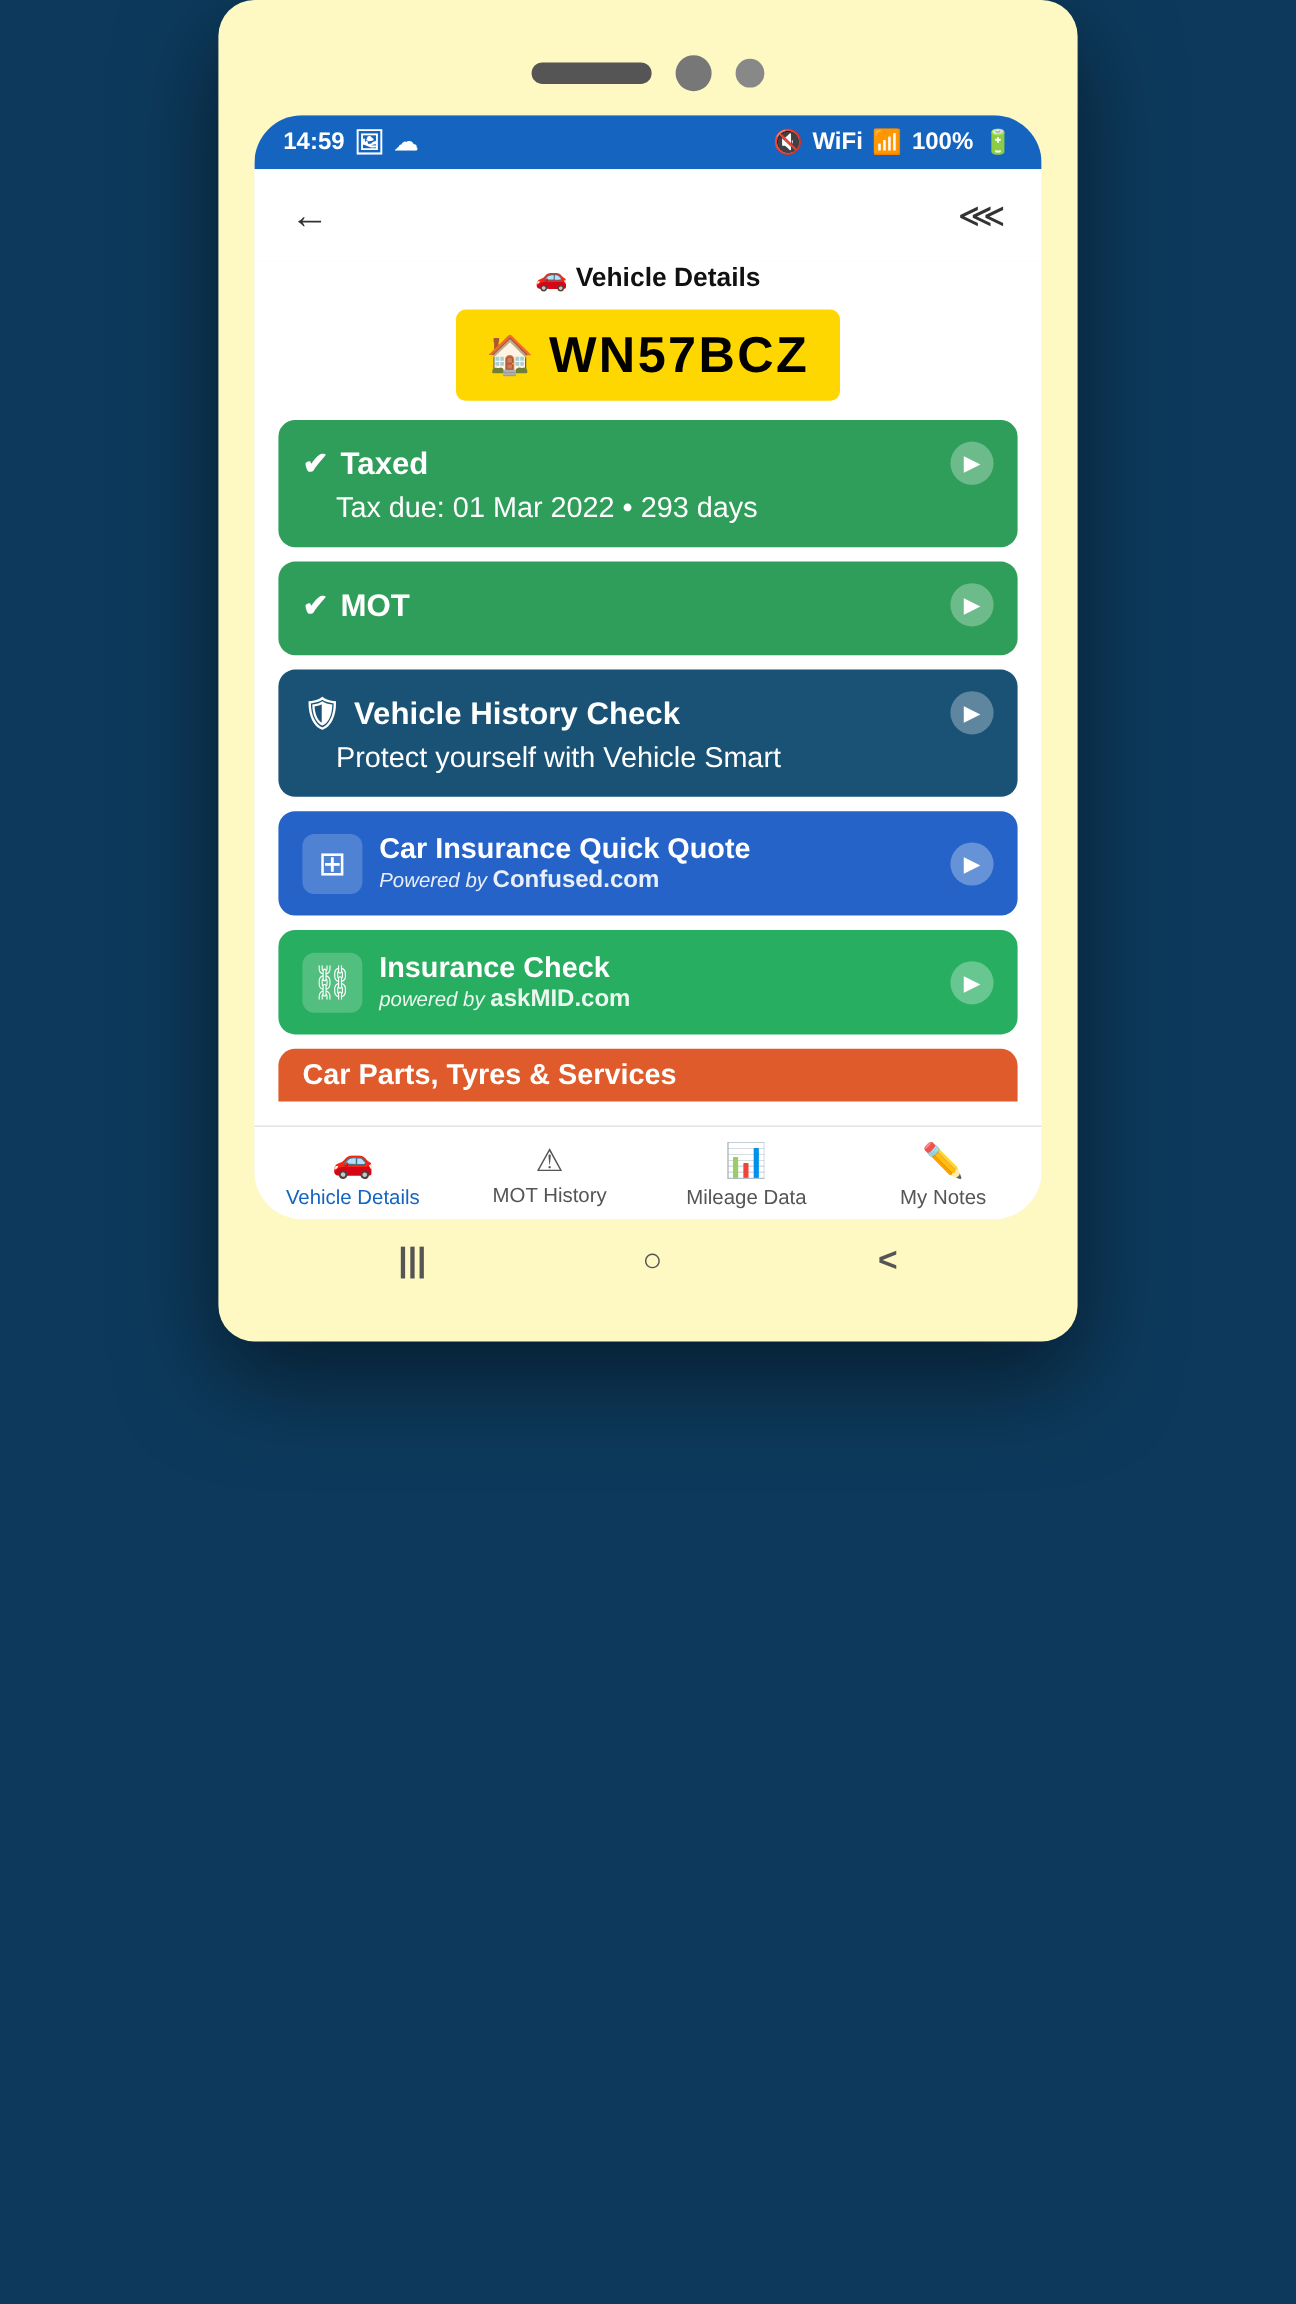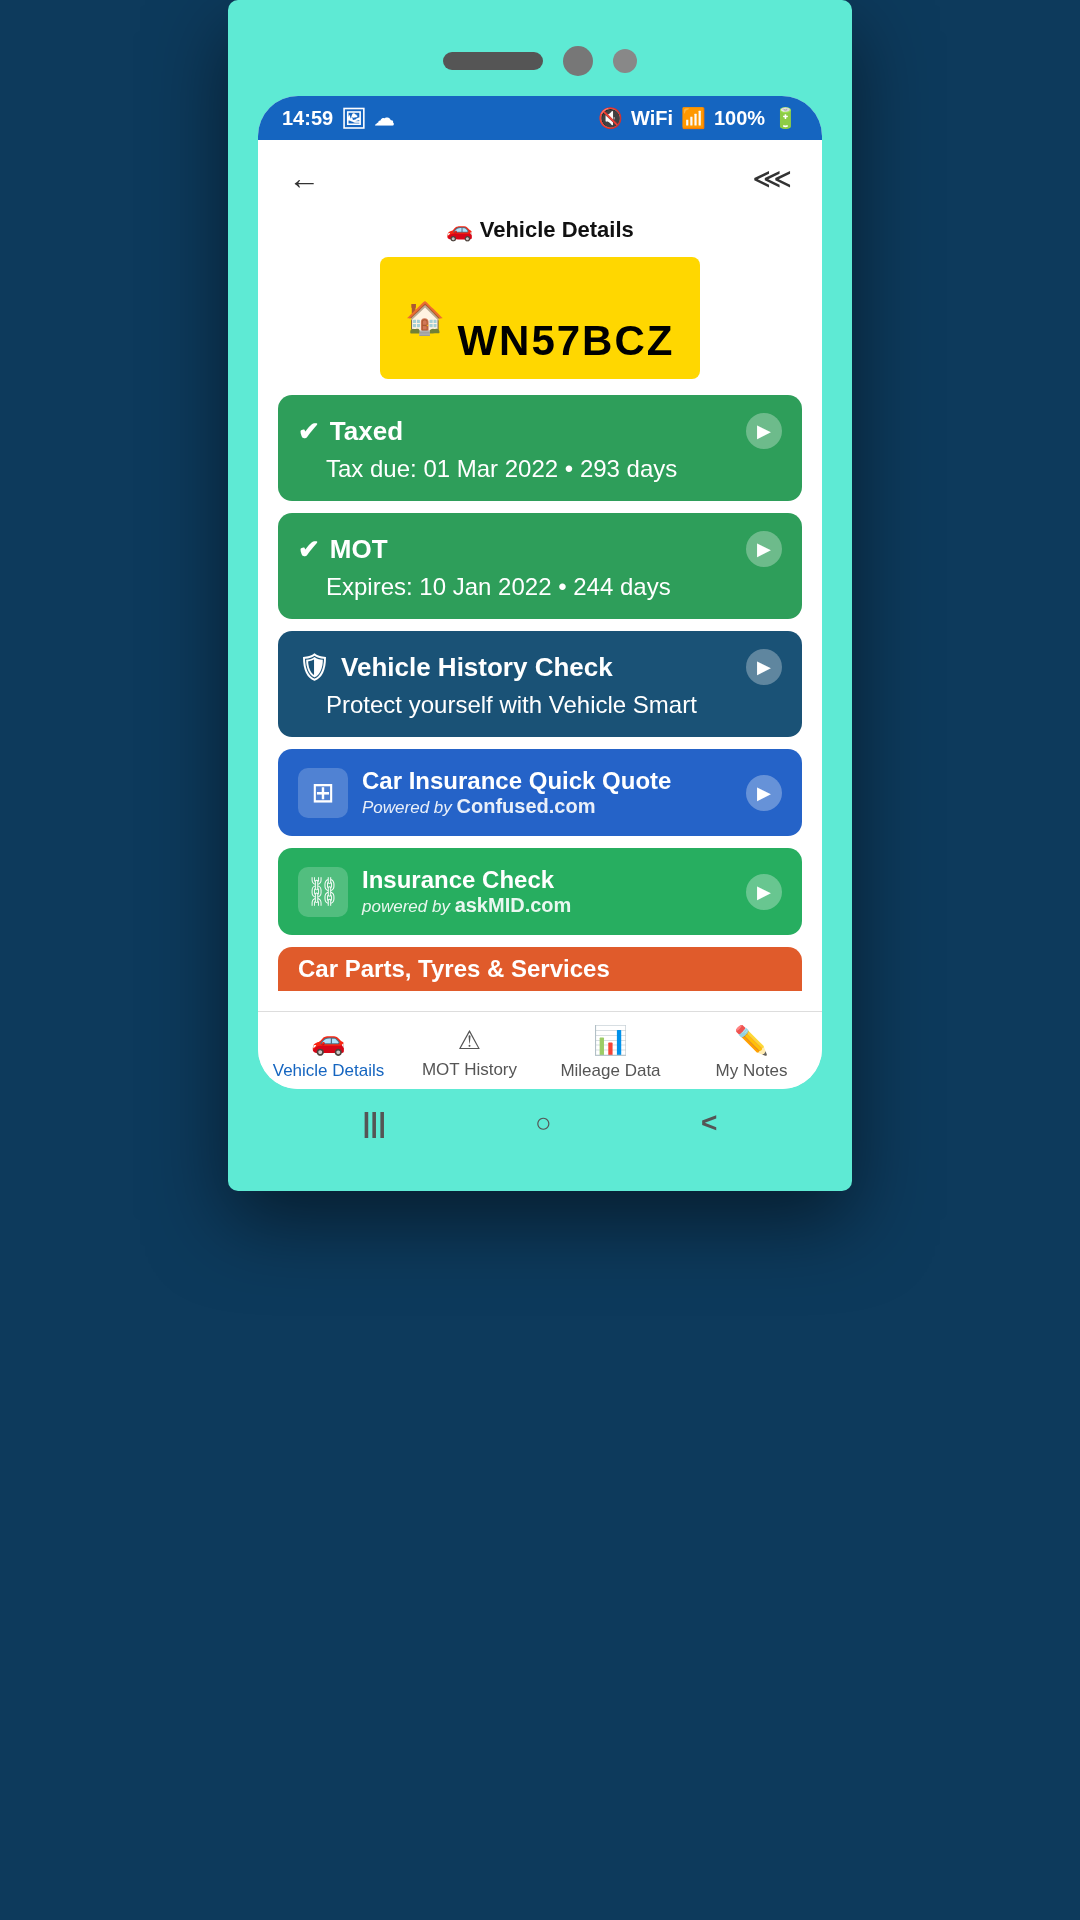--- a/index.html
+++ b/index.html
@@ -21,23 +21,23 @@
       color: white;
     }
     .page-header h1 {
       font-size: 88px;
       font-weight: 900;
       line-height: 1.1;
     }
 
     
     .phone-frame {
-      width: 624px;
-      background: #5eead4;
-      border-radius: 10px;
+      width: 716px;
+      background: #fef9c3;
+      border-radius: 30px;
       padding: 30px;
       box-shadow: 0 30px 80px rgba(0,0,0,0.5);
       position: relative;
     }
 
     
     .phone-top {
       display: flex;
       justify-content: center;
       align-items: center;
@@ -129,21 +129,20 @@
       display: flex;
       align-items: center;
       justify-content: center;
       gap: 12px;
     }
     .plate-text {
       font-size: 42px;
       font-weight: 900;
       color: #000;
       letter-spacing: 2px;
-      margin-top: 46px;
     }
 
     
     .card {
       border-radius: 14px;
       padding: 18px 20px;
       margin-bottom: 12px;
       color: white;
       position: relative;
     }
@@ -329,21 +328,20 @@
         </div>
 
         <div class="card card-green">
           <div class="card-header">
             <div class="card-title">
               <span>✔</span>
               <span>MOT</span>
             </div>
             <div class="card-arrow">▶</div>
           </div>
-          <div class="card-subtitle">Expires: 10 Jan 2022 • 244 days</div>
         </div>
 
         <div class="card card-blue-dark">
           <div class="card-header">
             <div class="card-title">
               <span>🛡</span>
               <span>Vehicle History Check</span>
             </div>
             <div class="card-arrow">▶</div>
           </div>

